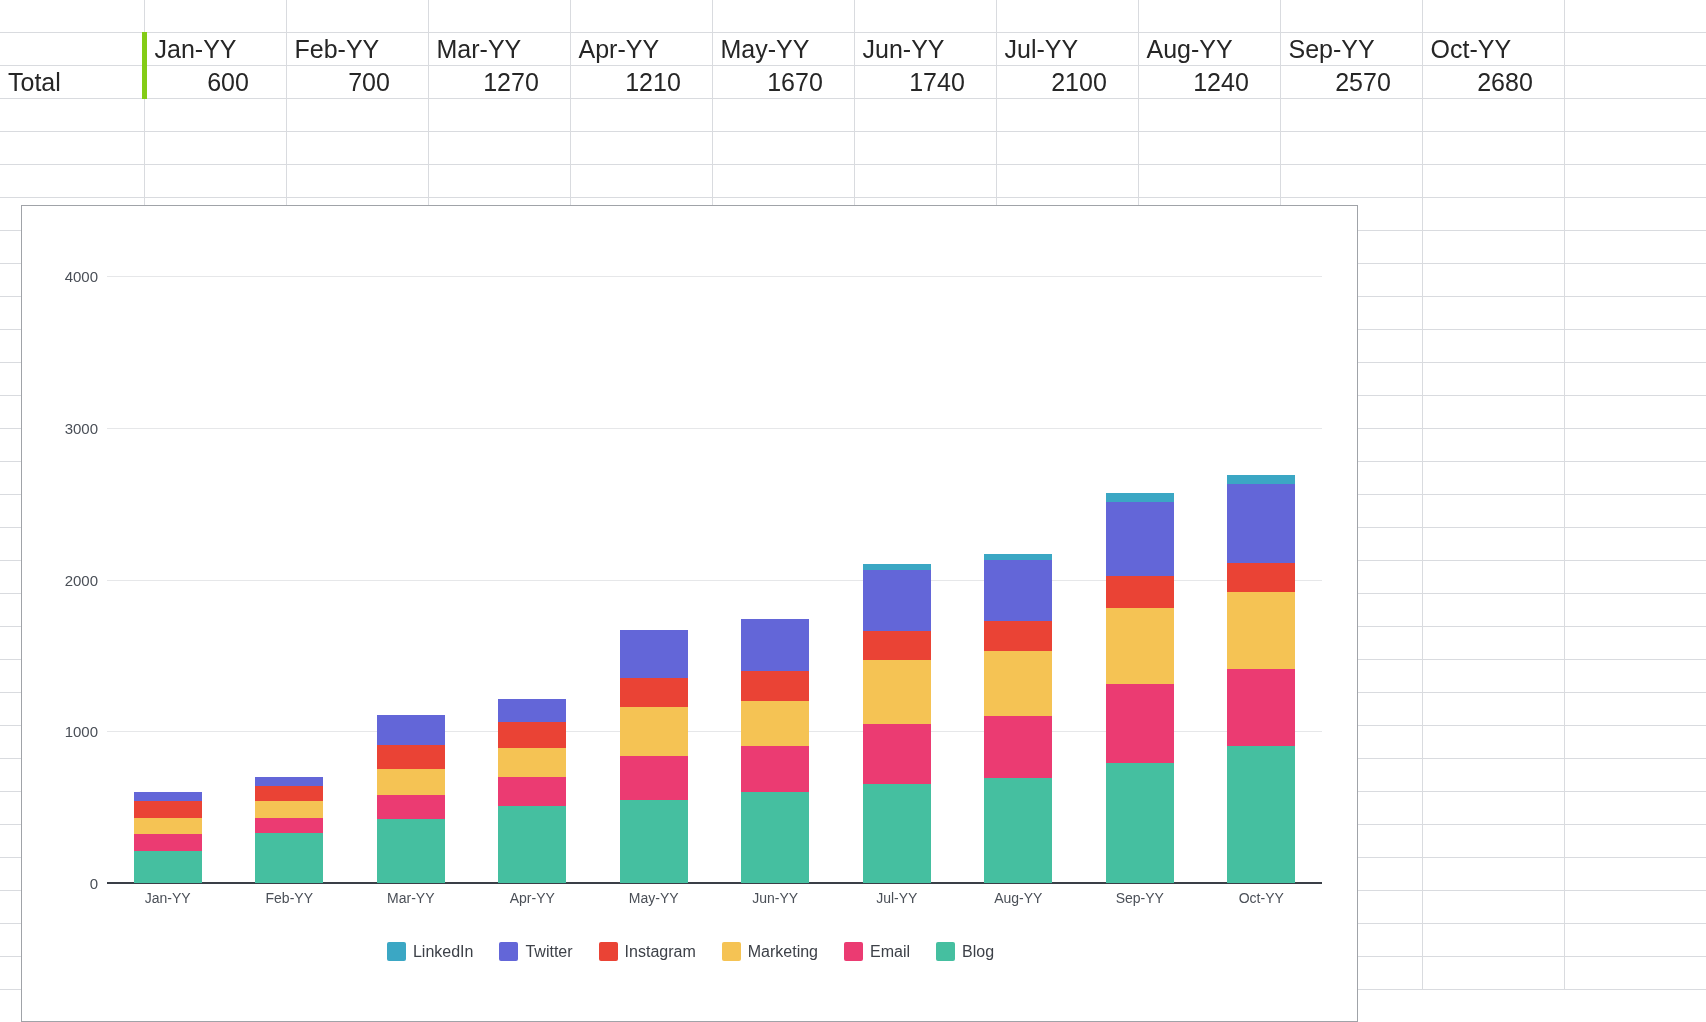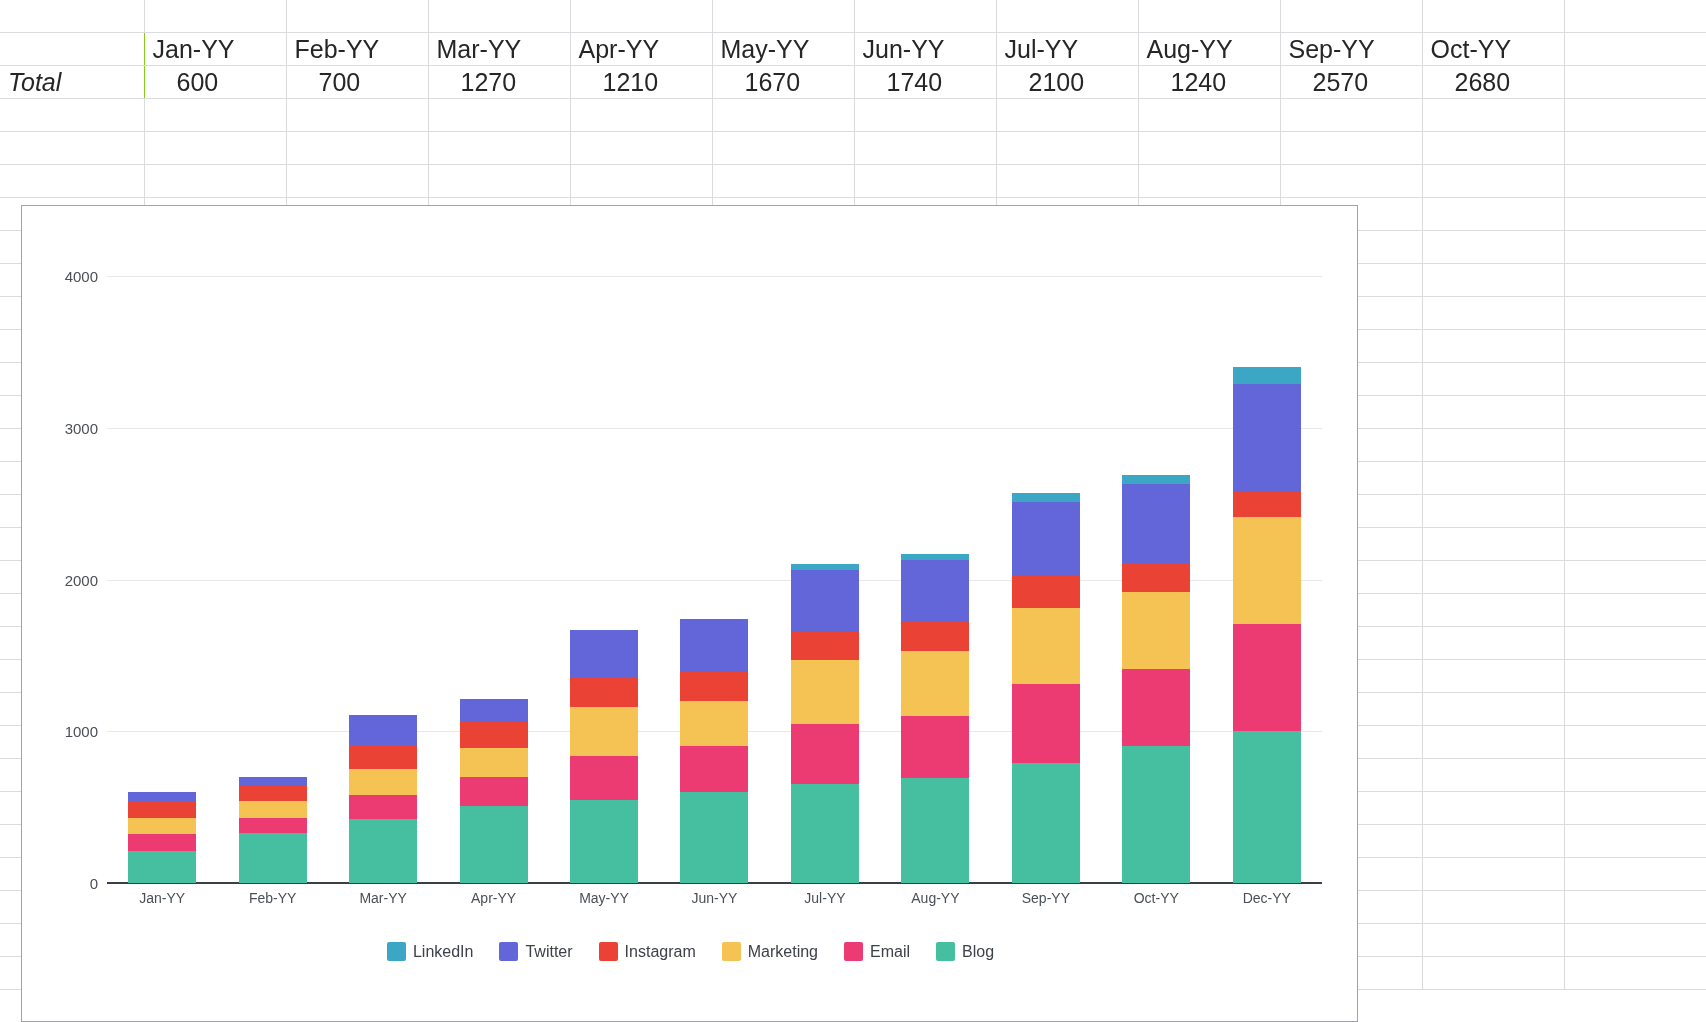--- a/index.html
+++ b/index.html
@@ -35,28 +35,27 @@
     font-family: "Liberation Sans", sans-serif;
     font-size: 25px;
     color: #262626;
     white-space: nowrap;
     overflow: hidden;
     vertical-align: middle;
     background: #ffffff;
   }
   #sheet td.rowhdr {
     text-align: left;
-    border-right: 1px solid #84cc16;
-    font-style: italic;
+    border-right: 5px solid #84cc16;
   }
   #sheet td.month {
     text-align: left;
   }
   #sheet td.num {
-    text-align: left;
+    text-align: center;
     padding-left: 32px;
   }
   #sheet tr.r-blank td { height: 32px; }
   #sheet col.c0 { width: 144px; }
   #sheet col.cx { width: 142px; }
 
   
   #chart-card {
     position: absolute;
     left: 21px;
@@ -739,31 +738,20 @@
           <div class="barcol">
             <div class="bar">
               <div class="seg" style="height: 9.105px; background: rgb(59, 167, 196);"></div>
               <div class="seg" style="height: 78.91px; background: rgb(99, 102, 216);"></div>
               <div class="seg" style="height: 28.8325px; background: rgb(234, 67, 53);"></div>
               <div class="seg" style="height: 77.3925px; background: rgb(245, 195, 84);"></div>
               <div class="seg" style="height: 77.3925px; background: rgb(235, 59, 114);"></div>
               <div class="seg" style="height: 136.575px; background: rgb(69, 191, 160);"></div>
             </div>
             <div class="xtick">Oct-YY</div>
-          </div>
-          <div class="barcol">
-            <div class="bar">
-              <div class="seg" style="height: 16.6925px; background: rgb(59, 167, 196);"></div>
-              <div class="seg" style="height: 107.742px; background: rgb(99, 102, 216);"></div>
-              <div class="seg" style="height: 25.7975px; background: rgb(234, 67, 53);"></div>
-              <div class="seg" style="height: 106.225px; background: rgb(245, 195, 84);"></div>
-              <div class="seg" style="height: 107.742px; background: rgb(235, 59, 114);"></div>
-              <div class="seg" style="height: 151.75px; background: rgb(69, 191, 160);"></div>
-            </div>
-            <div class="xtick">Dec-YY</div>
           </div>
         </div>
       </div>
     <div class="legend" id="legend">
         <div class="leg-item">
           <span class="leg-swatch" style="background: rgb(59, 167, 196);"></span>
           <span class="leg-label">LinkedIn</span>
         </div>
         <div class="leg-item">
           <span class="leg-swatch" style="background: rgb(99, 102, 216);"></span>

